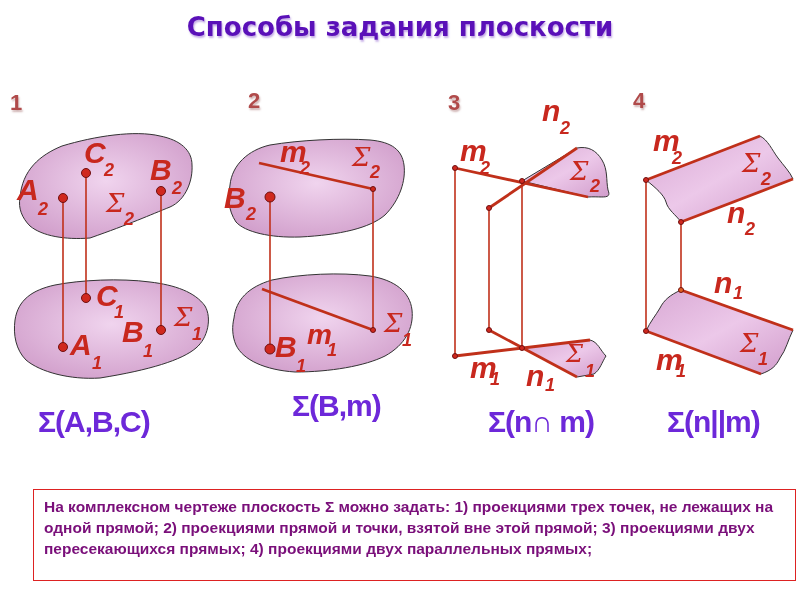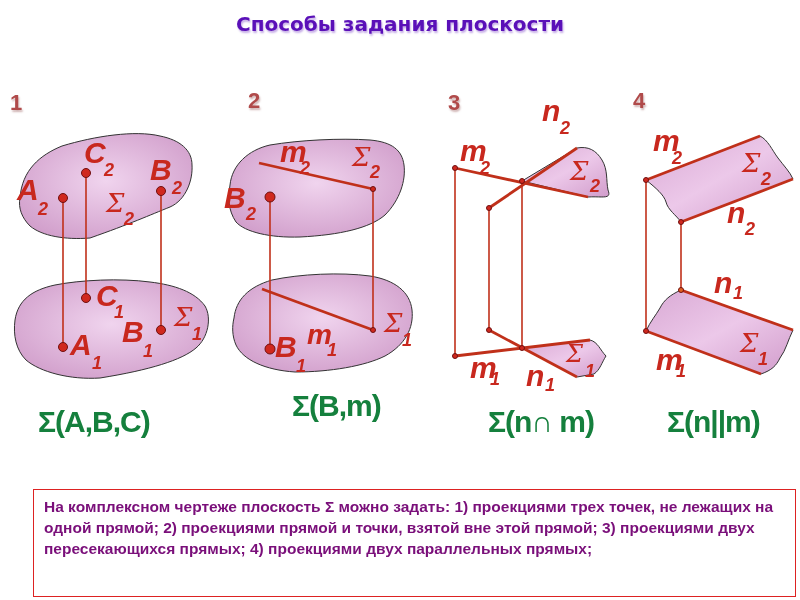--- a/index.html
+++ b/index.html
@@ -1,24 +1,24 @@
 <!DOCTYPE html>
 <html><head>
 <meta charset="utf-8">
 <style>
   html, body { margin:0; padding:0; }
   body { width:800px; height:600px; background:#ffffff; position:relative; overflow:hidden; font-family:"Liberation Sans", sans-serif; }
-  .title { position:absolute; left:0; top:12px; width:800px; text-align:center; font-family:"DejaVu Sans", sans-serif; font-weight:bold; font-size:20px; color:#5a10b8; text-shadow:1px 2px 2px rgba(90,16,184,0.35); letter-spacing:0px; }
+  .title { position:absolute; left:0; top:12px; width:800px; text-align:center; font-family:"DejaVu Sans", sans-serif; font-weight:bold; font-size:26px; color:#5a10b8; text-shadow:1px 2px 2px rgba(90,16,184,0.35); letter-spacing:0px; }
   .panel-num { position:absolute; font-family:"Liberation Sans", sans-serif; font-weight:bold; font-size:22px; color:#b04a4a; text-shadow:1px 2px 2px rgba(120,40,40,0.35); }
   svg.diagram { position:absolute; left:0; top:0; width:800px; height:600px; }
   .lbl { font-family:"Liberation Sans", sans-serif; font-weight:bold; font-style:italic; fill:#c8281e; }
   .sub { font-family:"Liberation Sans", sans-serif; font-weight:bold; font-style:italic; fill:#c8281e; }
   .sigma { font-family:"DejaVu Serif", serif; font-style:italic; fill:#c8281e; }
-  .formula { position:absolute; font-family:"Liberation Sans", sans-serif; font-weight:bold; font-size:30px; color:#15803d; letter-spacing:-1px; }
-  .note { position:absolute; left:33px; top:489px; width:763px; height:108px; box-sizing:border-box; border:1.5px solid #d22; padding:6px 10px; font-family:"Liberation Sans", sans-serif; font-weight:bold; font-size:15.5px; line-height:21px; color:#7a0f7a; transform-origin:left top; }
+  .formula { position:absolute; font-family:"Liberation Sans", sans-serif; font-weight:bold; font-size:30px; color:#6d28d9; letter-spacing:-1px; }
+  .note { position:absolute; left:33px; top:489px; width:763px; height:92px; box-sizing:border-box; border:1.5px solid #d22; padding:6px 10px; font-family:"Liberation Sans", sans-serif; font-weight:bold; font-size:15.5px; line-height:21px; color:#7a0f7a; transform-origin:left top; }
   .note span { white-space:normal; }
 </style>
 </head>
 <body>
 
 <div class="title">Способы задания  плоскости</div>
 
 <div class="panel-num" style="left:10px;top:90px;">1</div>
 <div class="panel-num" style="left:248px;top:88px;">2</div>
 <div class="panel-num" style="left:448px;top:90px;">3</div>

